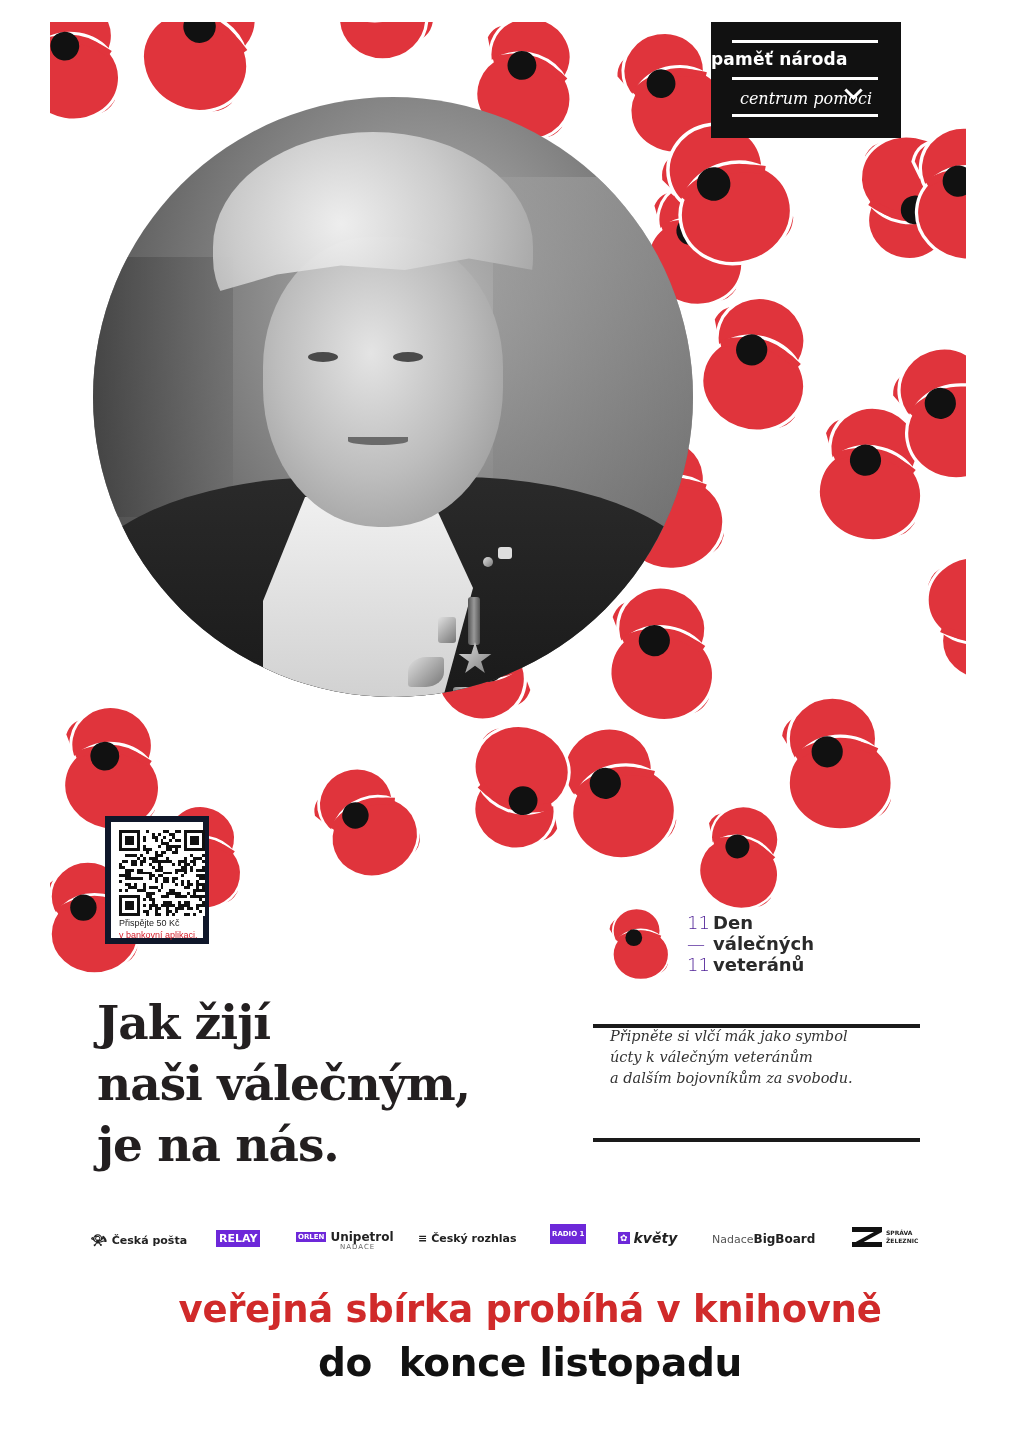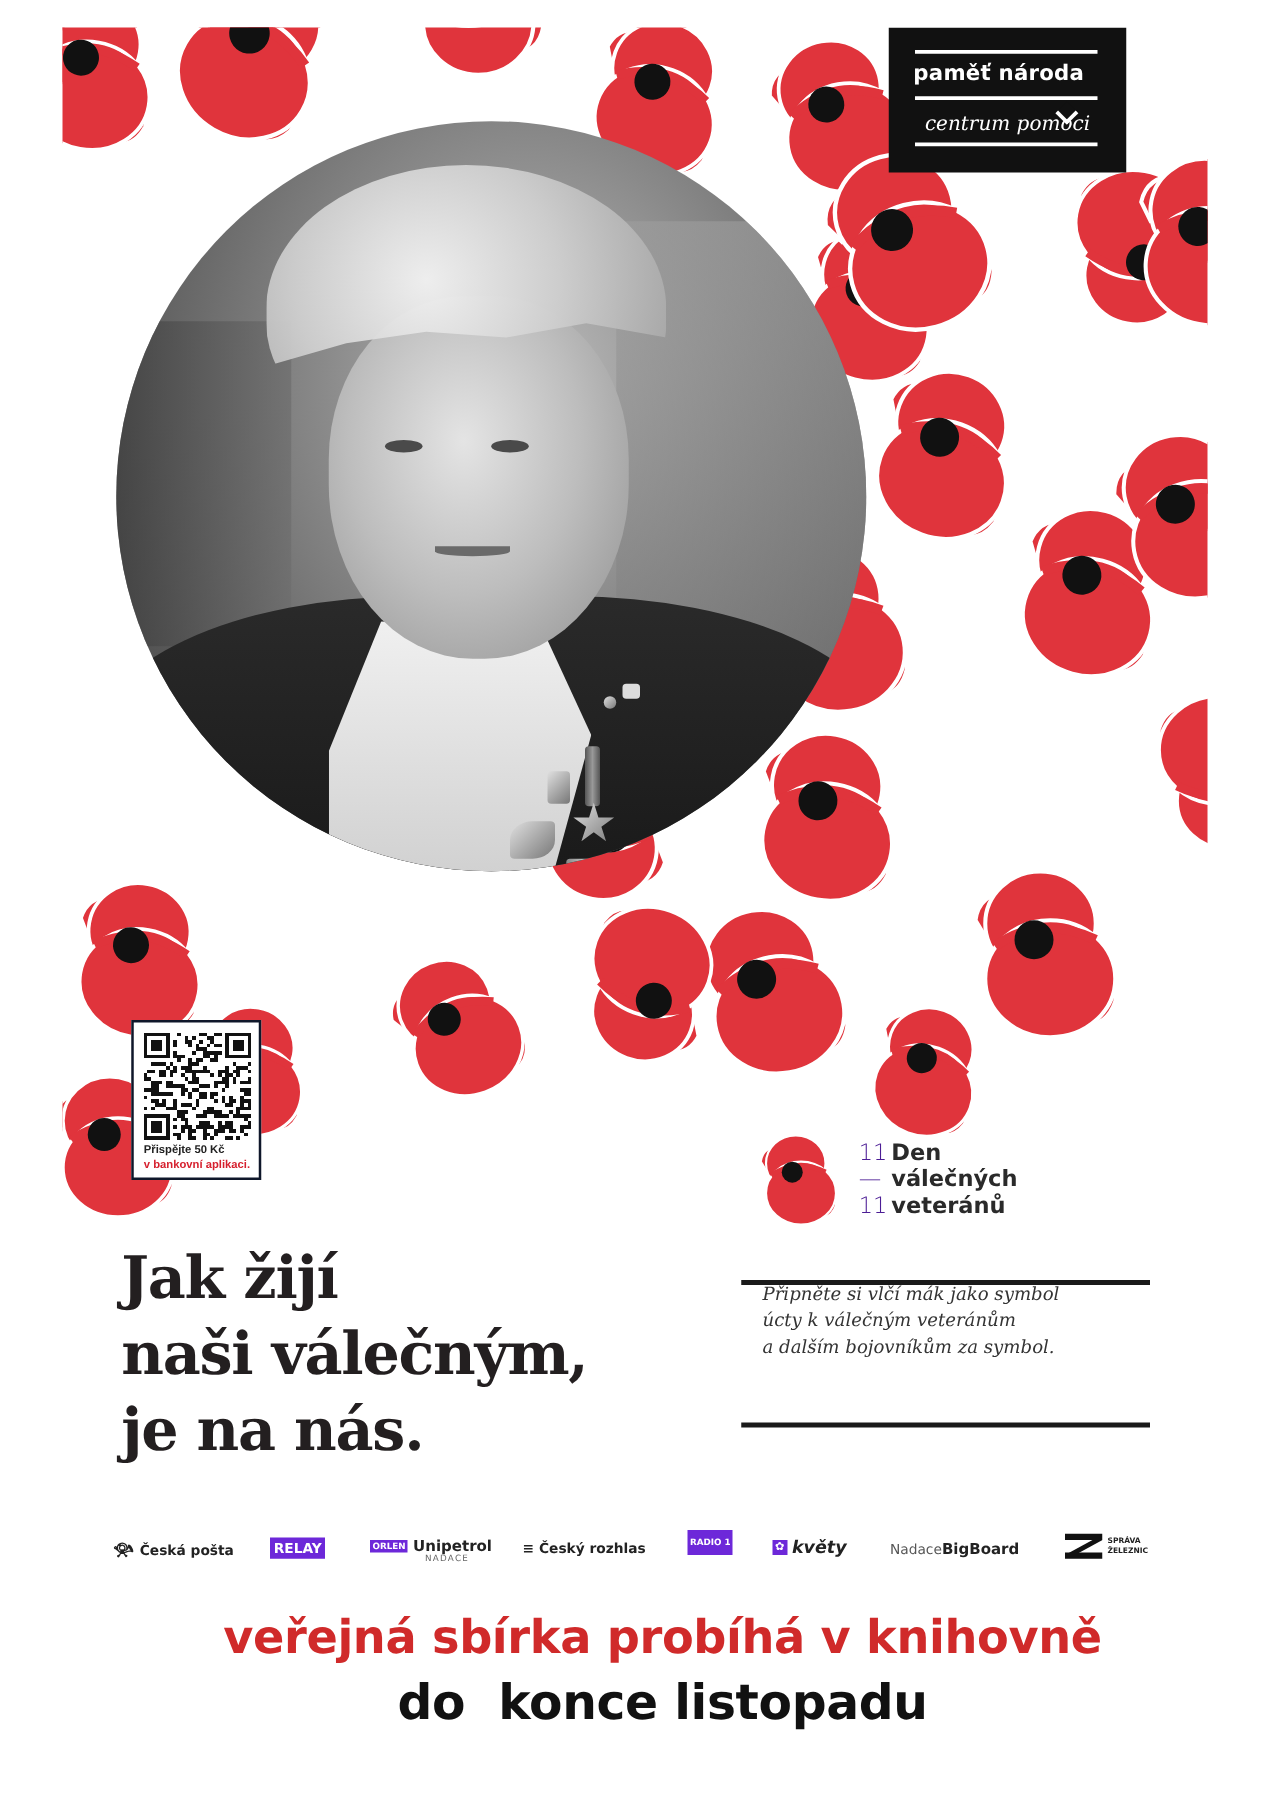--- a/index.html
+++ b/index.html
@@ -19,25 +19,25 @@
   .photo .eye { position:absolute; width:30px; height:10px; border-radius:50%; background:#4a4a4a; }
   .photo .mouth { position:absolute; left:255px; top:340px; width:60px; height:8px; border-radius: 0 0 50% 50%; background:#6a6a6a; }
   .photo .jacket { position:absolute; left:-20px; top:380px; width:640px; height:300px;
                    background: linear-gradient(180deg,#2a2a2a,#141414); border-radius: 40% 40% 0 0; }
   .photo .shirt { position:absolute; left:170px; top:400px; width:210px; height:260px; background: linear-gradient(180deg,#f0f0f0,#c8c8c8);
                   clip-path: polygon(20% 0, 80% 0, 100% 35%, 78% 100%, 0 100%, 0 40%); }
   .photo .medal { position:absolute; background: linear-gradient(135deg,#e0e0e0,#777); border-radius:3px; }
 
   .logo { position: absolute; left: 661px; top: 0; width: 190px; height: 116px; background: #111111; color: #fff; }
   .logo .rule { position:absolute; left:21px; width:146px; height:3px; background:#fff; }
-  .logo .t1 { position:absolute; left:0; width:176px; top:27px; text-align:center; font-weight:bold; font-size:17px; letter-spacing:.2px; font-family:"DejaVu Sans", sans-serif; }
+  .logo .t1 { position:absolute; left:0; width:176px; top:27px; text-align:left; font-weight:bold; font-size:17px; letter-spacing:.2px; font-family:"DejaVu Sans", sans-serif; }
   .logo .t2 { position:absolute; left:0; width:190px; top:67px; text-align:center; font-style:italic; font-size:16px; font-family:"DejaVu Serif", serif; }
   .logo .notch { position:absolute; left:136px; top:62px; width:10px; height:10px; border-right:3px solid #fff; border-bottom:3px solid #fff; background:#111; transform: rotate(45deg); }
 
-  .qr-card { position: absolute; left: 55px; top: 794px; width: 104px; height: 128px; background: #fff; border: 2px solid #0f172a; box-sizing: border-box; font-weight: bold; }
+  .qr-card { position: absolute; left: 55px; top: 794px; width: 104px; height: 128px; background: #fff; border: 6px solid #0f172a; box-sizing: border-box; }
   .qr { position:absolute; left:8px; top:8px; width:86px; height:86px; }
   .qr-l1 { position:absolute; left:8px; top:96px; font-size:9px; color:#222; white-space:nowrap; }
   .qr-l2 { position:absolute; left:8px; top:108px; font-size:9px; color:#d6202e; white-space:nowrap; }
 
   .brand { position:absolute; left:553px; top:882px; width:330px; height:82px; }
   .brand .poppy { left:0; top:0; width:70px; height:80px; }
   .brand .nums { position:absolute; left:84px; top:8px; font-family:"DejaVu Sans", sans-serif; font-size:18px; color:#4c1d95; line-height:21px; font-weight:300; }
   .brand .words { position:absolute; left:110px; top:8px; font-family:"DejaVu Sans", sans-serif; font-size:18px; font-weight:bold; color:#2a2a2a; line-height:21px; }
 
   .divider { position:absolute; height:4px; background:#1a1a1a; }
@@ -653,21 +653,21 @@
 
   <div class="headline">
     <div>Jak žijí</div>
     <div>naši válečným,</div>
     <div>je na nás.</div>
   </div>
 
   <div class="tagline" style="top:1004px">
     <div>Připněte si vlčí mák jako symbol</div>
     <div>úcty k válečným veteránům</div>
-    <div>a dalším bojovníkům za symbol.</div>
+    <div>a dalším bojovníkům za svobodu.</div>
   </div>
 
   <div class="divider" style="left:543px;top:1116px;width:327px"></div>
 
 </div>
 
 <div class="partners">
   <div class="partner" style="left:50px;top:2px">
     <span style="font-weight:bold;font-size:14px">📯︎</span>
     <span style="font-weight:bold">Česká pošta</span>

